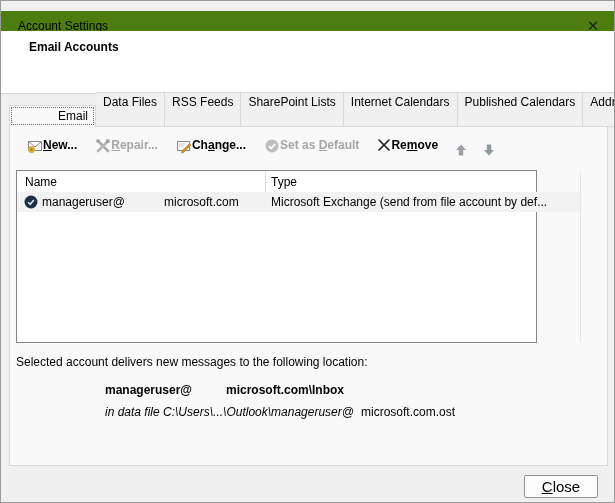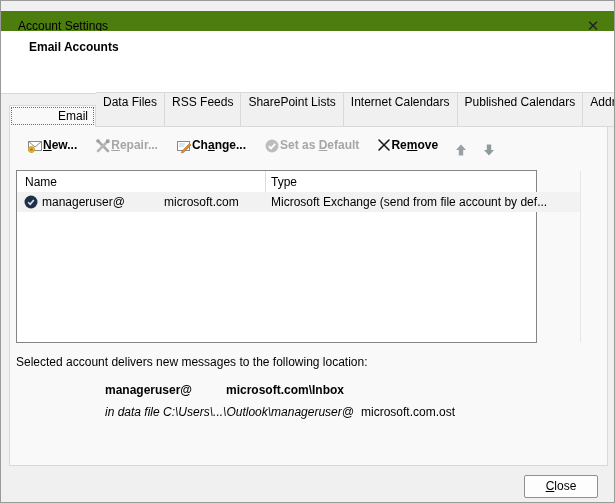--- a/index.html
+++ b/index.html
@@ -50,21 +50,21 @@
   .row-type{position:absolute;left:254px;top:3px;white-space:nowrap;overflow:hidden;width:300px;}
   
   .info-line1{position:absolute;left:6px;top:228px;}
   .info-user{position:absolute;left:95px;top:256px;font-weight:bold;white-space:nowrap;}
   .info-path{position:absolute;left:216px;top:256px;font-weight:bold;white-space:nowrap;}
   .info-file-pre{position:absolute;left:95px;top:278px;white-space:nowrap;font-style:italic;}
   .info-file-post{position:absolute;left:351px;top:278px;white-space:nowrap;}
   
   .close-btn{position:absolute;left:523px;top:474px;width:74px;height:23px;box-sizing:border-box;
     background:#fdfdfd;border:1px solid #8f8f8f;border-radius:2px;text-align:center;
-    line-height:21px;font-size:12px;font-family:inherit;padding:0;}
+    line-height:21px;font-size:15px;font-family:inherit;padding:0;}
   .close-btn .key{text-decoration:underline;}
   .icon-svg{display:block;}
 </style>
 </head>
 <body>
 
 <div class="dialog">
 
   <div class="titlebar">
     <span class="title-text">Account Settings</span>

